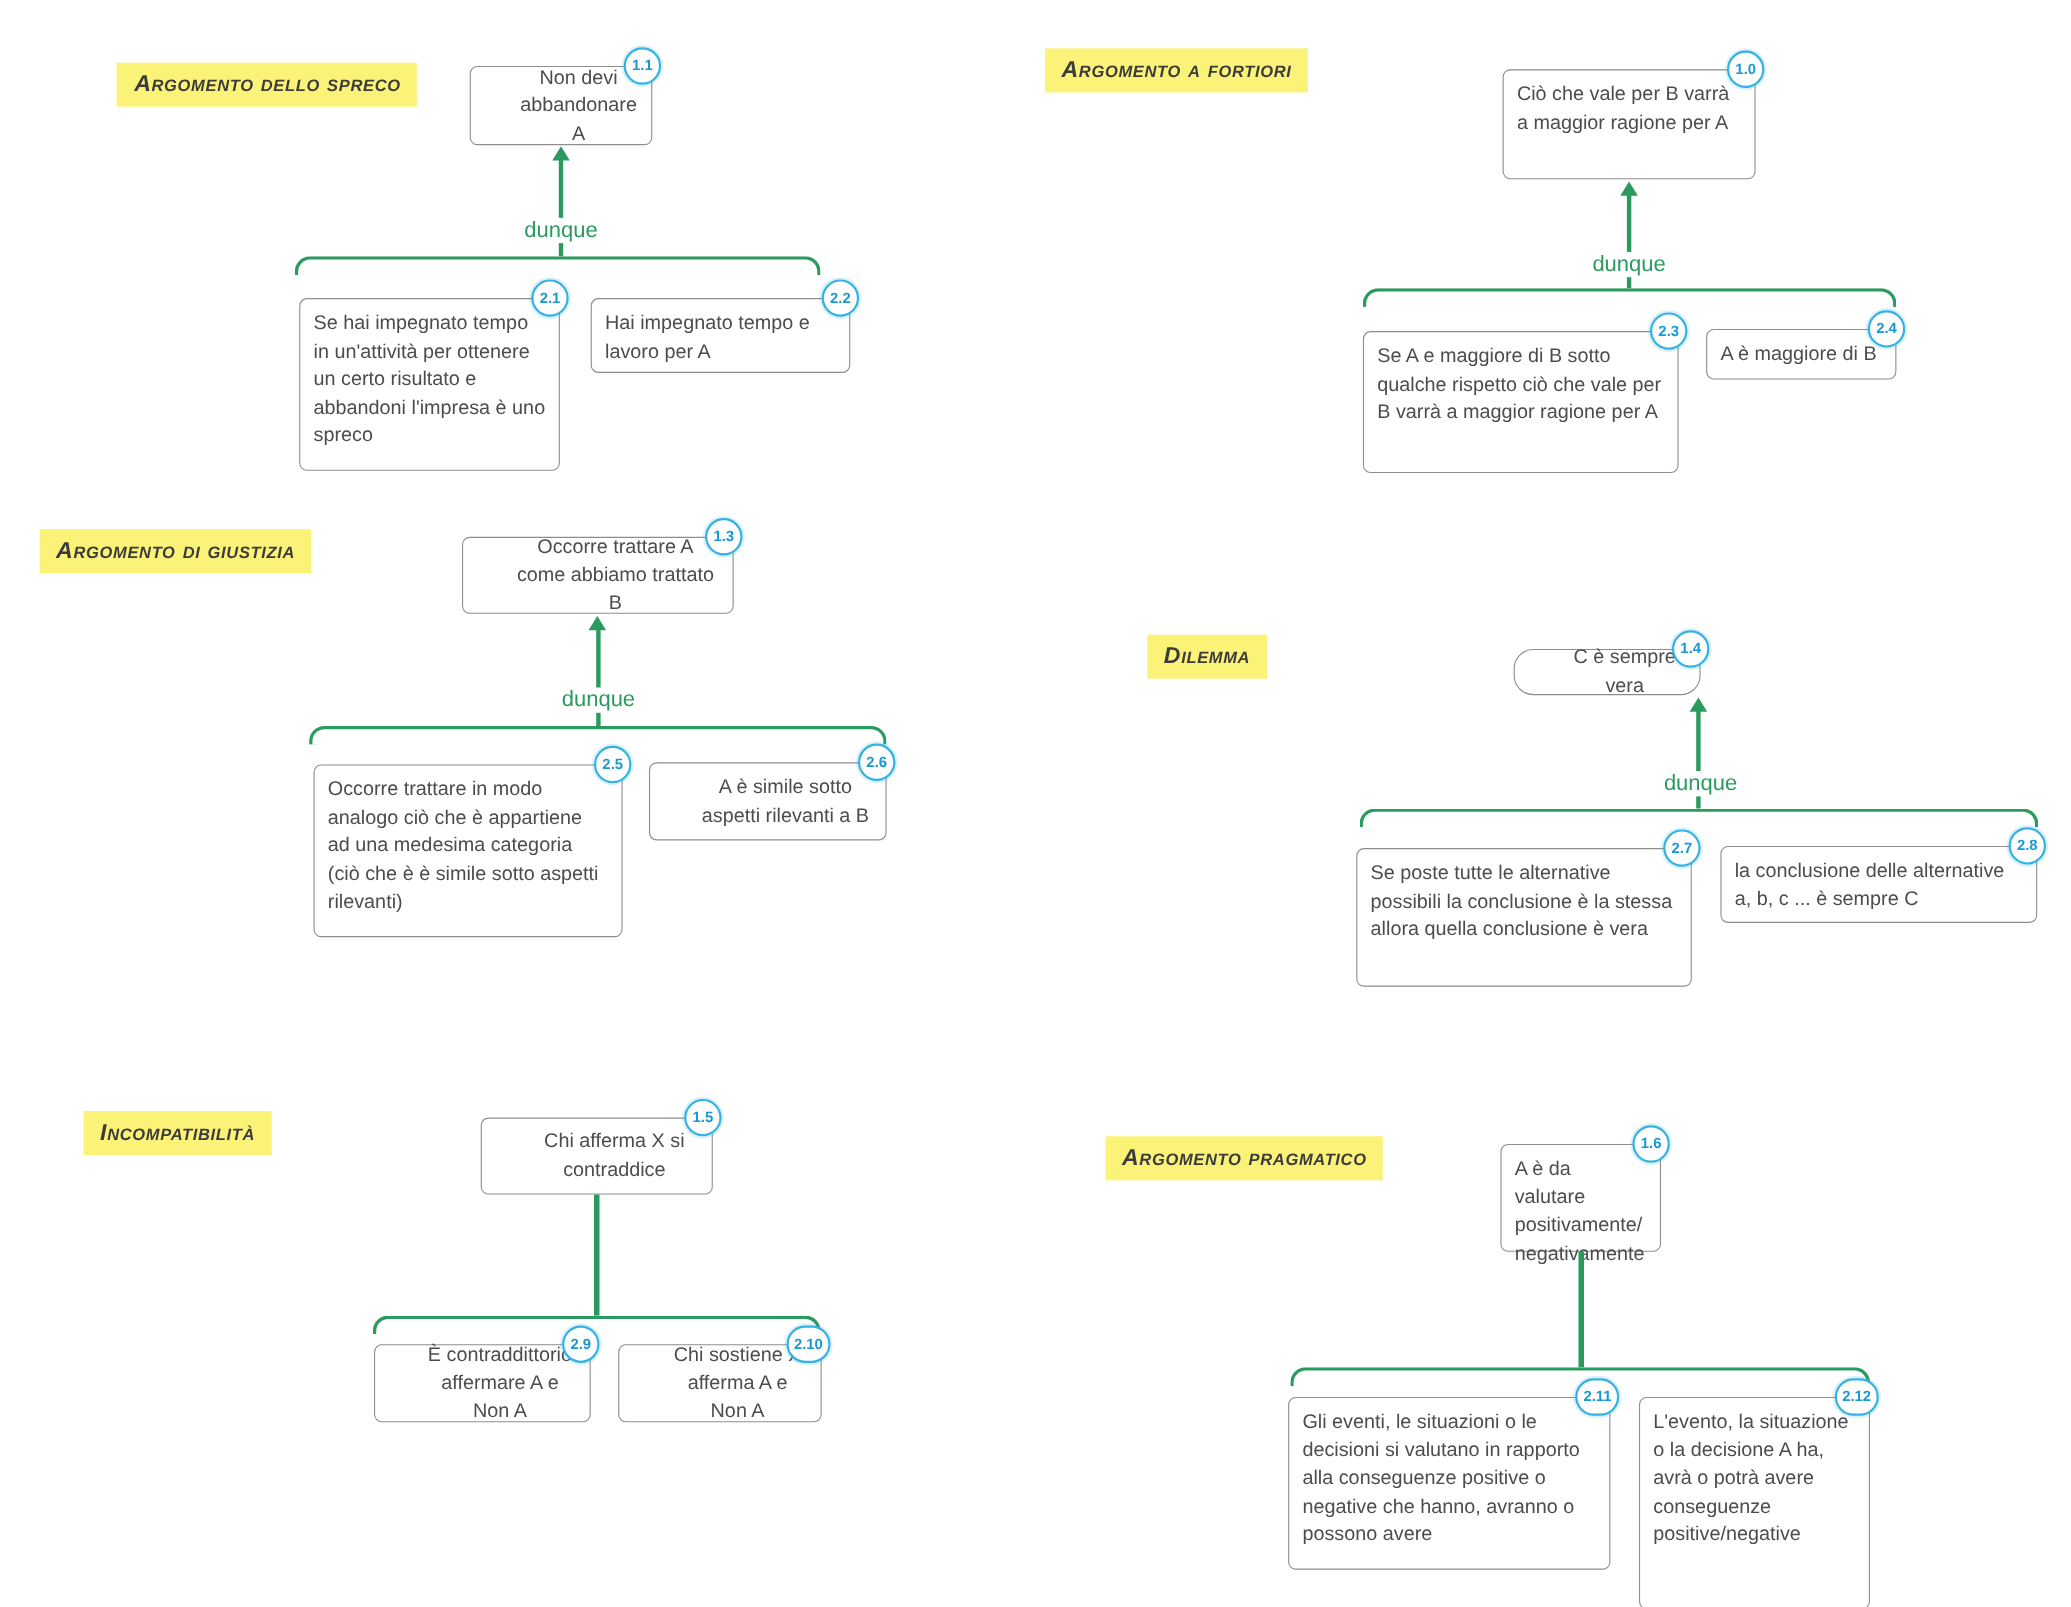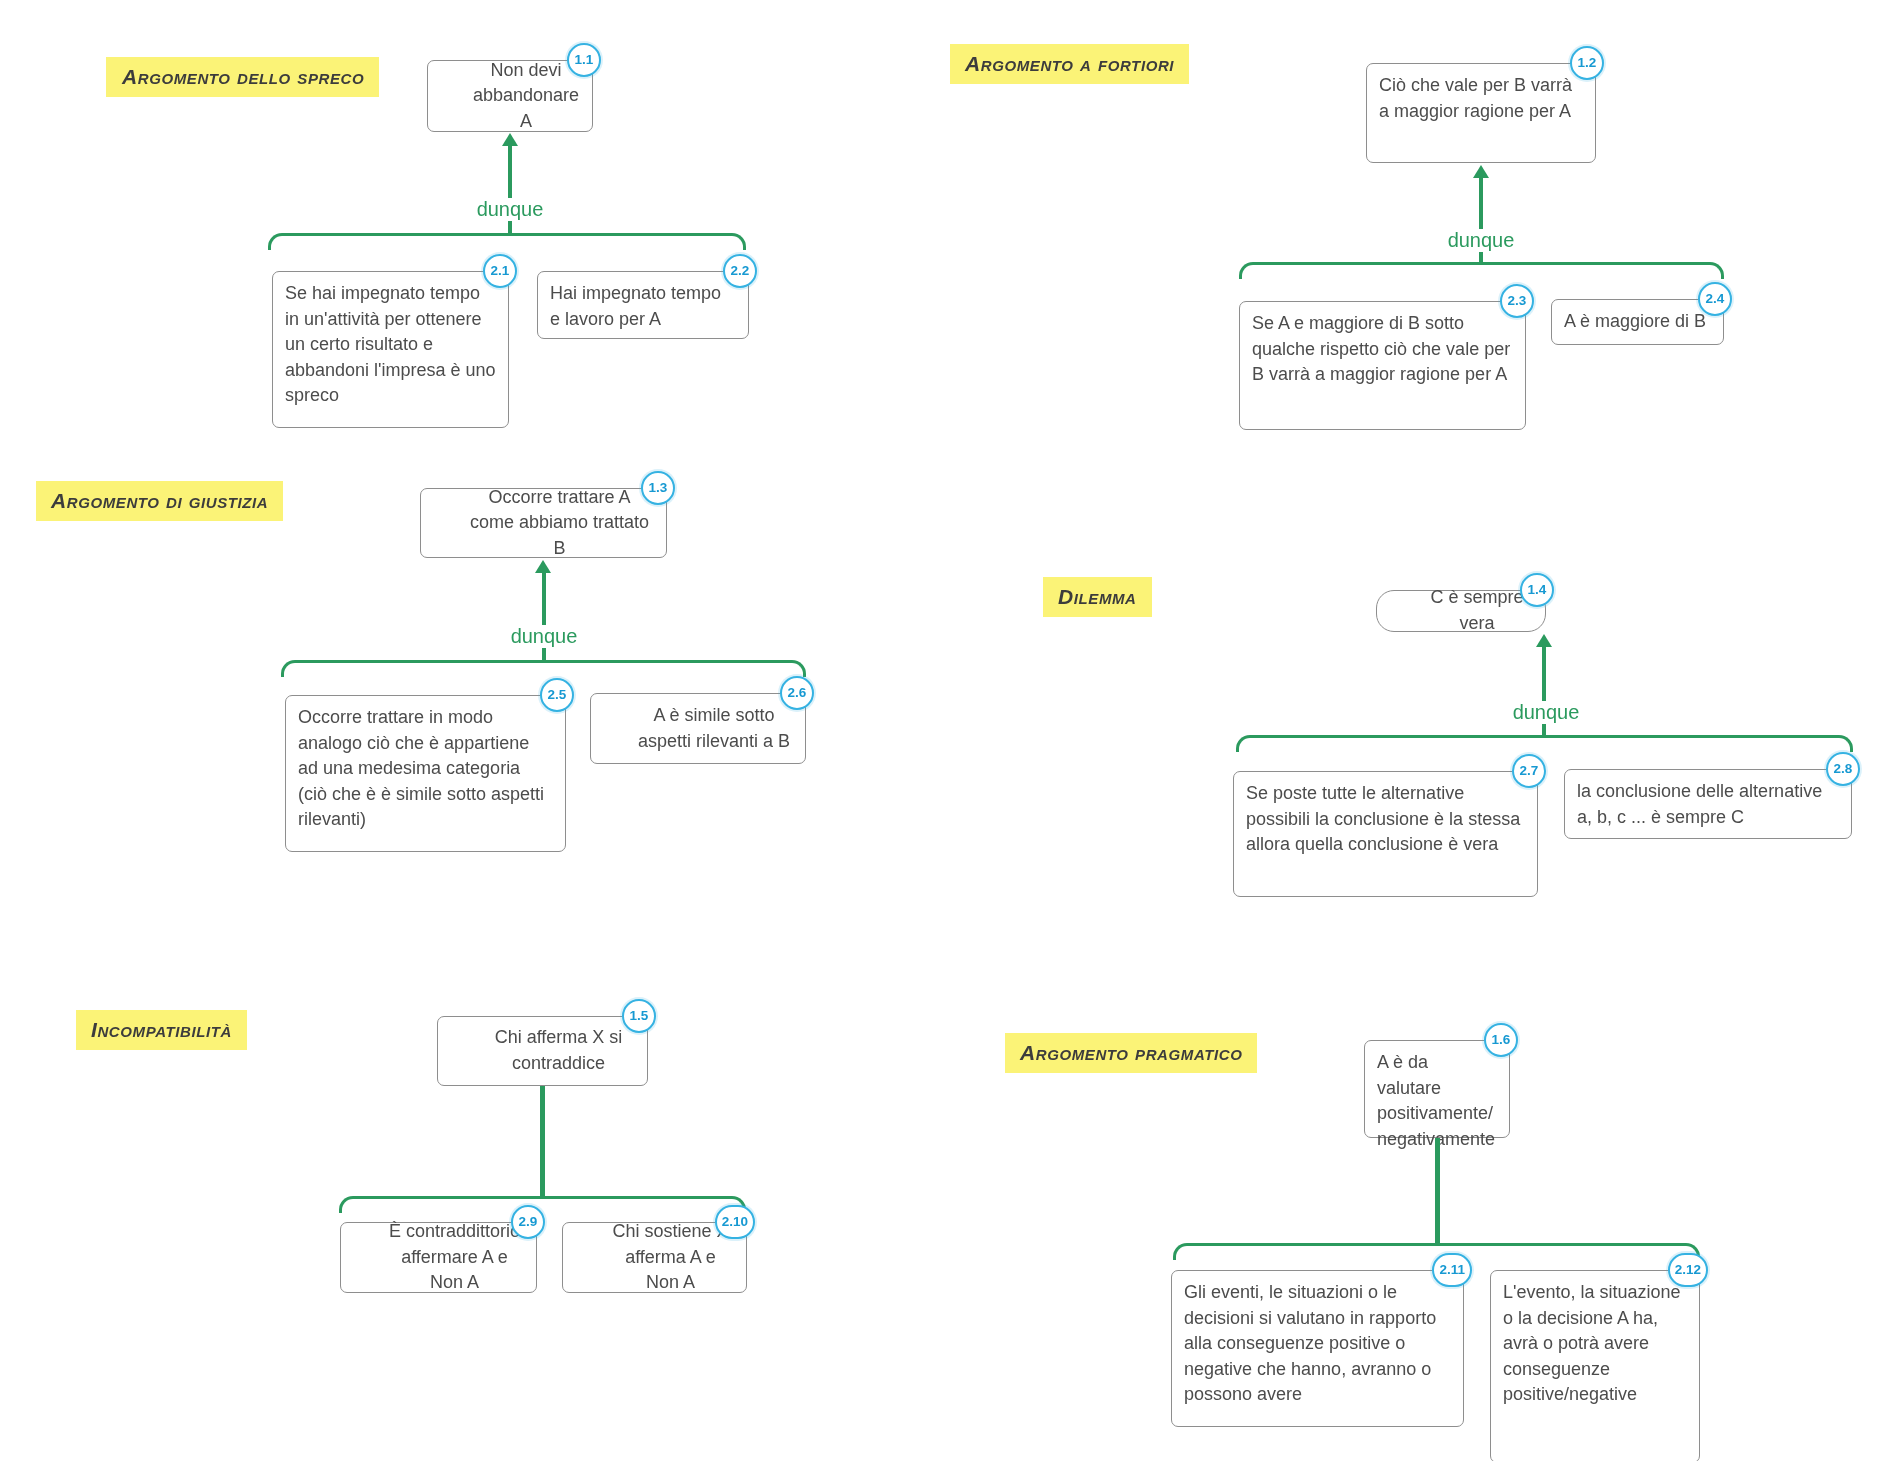--- a/index.html
+++ b/index.html
@@ -111,29 +111,29 @@
 
   <div class="arrowhead" style="left:502px;top:133px;"></div>
   <div class="stem" style="left:508px;top:145px;height:88px;"></div>
   <div class="dunque" style="left:510px;top:198px;">dunque</div>
   <div class="bracket" style="left:268px;top:233px;width:478px;"></div>
 
   <div class="node" style="left:272px;top:271px;width:237px;height:157px;">
     <span class="badge">2.1</span>
     <span class="node-text">Se hai impegnato tempo in un'attività per ottenere un certo risultato e abbandoni l'impresa è uno spreco</span>
   </div>
-  <div class="node" style="left:537px;top:271px;width:212px;height:68px;">
+  <div class="node" style="left:537px;top:271px;width:236px;height:68px;">
     <span class="badge">2.2</span>
     <span class="node-text">Hai impegnato tempo e lavoro per A</span>
   </div>
 
   <div class="dlabel" style="left:950px;top:44px;">Argomento a fortiori</div>
 
   <div class="node" style="left:1366px;top:63px;width:230px;height:100px;">
-    <span class="badge">1.2</span>
+    <span class="badge">1.0</span>
     <span class="node-text">Ciò che vale per B varrà a maggior ragione per A</span>
   </div>
 
   <div class="arrowhead" style="left:1473px;top:165px;"></div>
   <div class="stem" style="left:1479px;top:177px;height:85px;"></div>
   <div class="dunque" style="left:1481px;top:229px;">dunque</div>
   <div class="bracket" style="left:1239px;top:262px;width:485px;"></div>
 
   <div class="node" style="left:1239px;top:301px;width:287px;height:129px;">
     <span class="badge">2.3</span>

